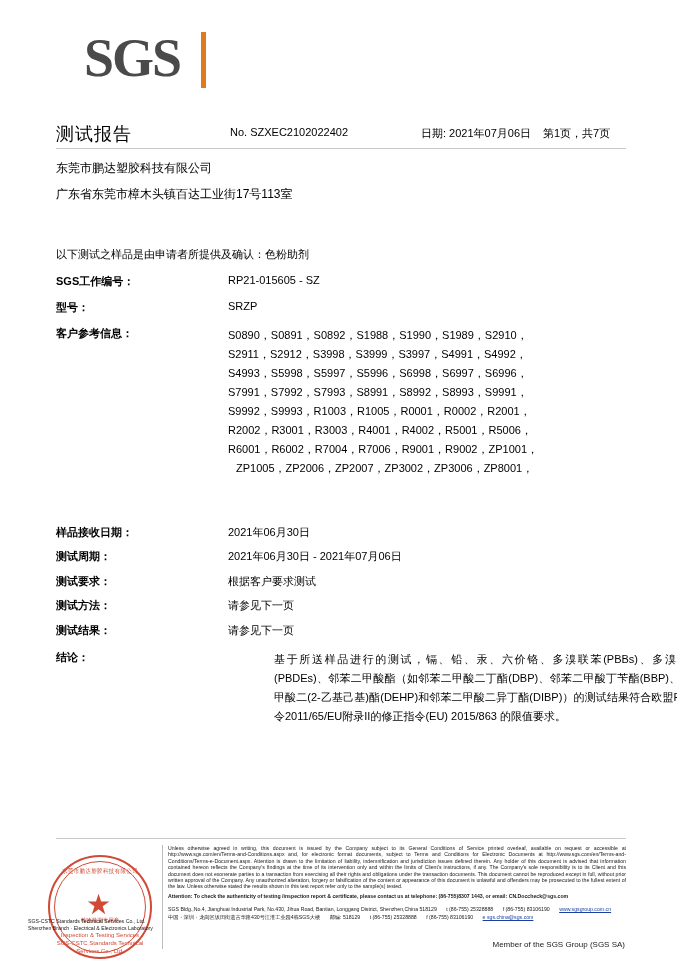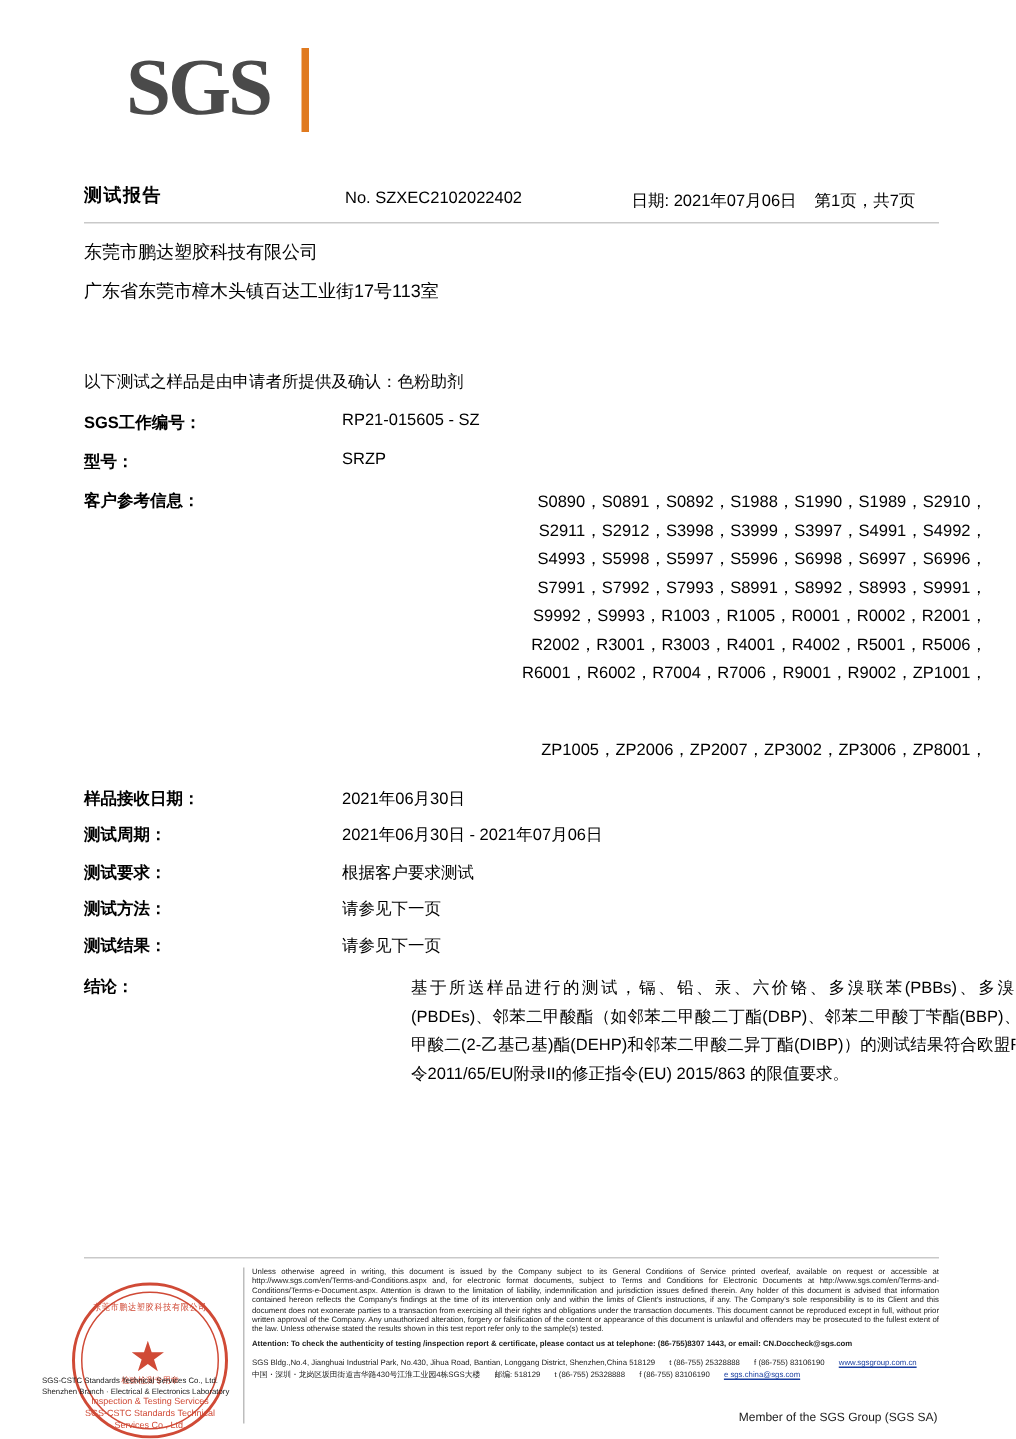--- a/index.html
+++ b/index.html
@@ -52,22 +52,22 @@
     position: absolute;
     left: 56px;
     top: 122px;
     width: 570px;
     height: 22px;
   }
   .report-title {
     position: absolute;
     left: 0;
     top: 0;
-    font-size: 12px;
-    font-weight: bold;
+    font-size: 18px;
+    font-weight: normal;
     letter-spacing: 1px;
     text-align: right;
   }
   .report-no {
     position: absolute;
     left: 174px;
     top: 4px;
     font-size: 11px;
   }
   .report-date {
@@ -139,21 +139,20 @@
   .field-value-wide {
     position: absolute;
     left: 172px;
     top: 0;
     width: 430px;
     font-size: 11px;
     line-height: 19px;
   }
   .ref-line {
     white-space: pre;
-    text-align: right;
   }
   .conclusion-text {
     position: absolute;
     left: 172px;
     top: 0;
     width: 440px;
     font-size: 11px;
     line-height: 19px;
     text-align: justify;
     margin-left: 46px;
@@ -334,21 +333,21 @@
   <div class="field" style="top:326px;">
     <span class="field-label">客户参考信息：</span>
     <div class="field-value-wide">
       <div class="ref-line">S0890，S0891，S0892，S1988，S1990，S1989，S2910，</div>
       <div class="ref-line">S2911，S2912，S3998，S3999，S3997，S4991，S4992，</div>
       <div class="ref-line">S4993，S5998，S5997，S5996，S6998，S6997，S6996，</div>
       <div class="ref-line">S7991，S7992，S7993，S8991，S8992，S8993，S9991，</div>
       <div class="ref-line">S9992，S9993，R1003，R1005，R0001，R0002，R2001，</div>
       <div class="ref-line">R2002，R3001，R3003，R4001，R4002，R5001，R5006，</div>
       <div class="ref-line">R6001，R6002，R7004，R7006，R9001，R9002，ZP1001，</div>
-      <div class="ref-line" style="padding-left:8px;margin-top:32px;">ZP1005，ZP2006，ZP2007，ZP3002，ZP3006，ZP8001，</div>
+      <div class="ref-line" style="padding-left:8px;">ZP1005，ZP2006，ZP2007，ZP3002，ZP3006，ZP8001，</div>
     </div>
   </div>
 
   <div class="field" style="top:525px;">
     <span class="field-label">样品接收日期：</span>
     <span class="field-value">2021年06月30日</span>
   </div>
 
   <div class="field" style="top:549px;">
     <span class="field-label">测试周期：</span>

